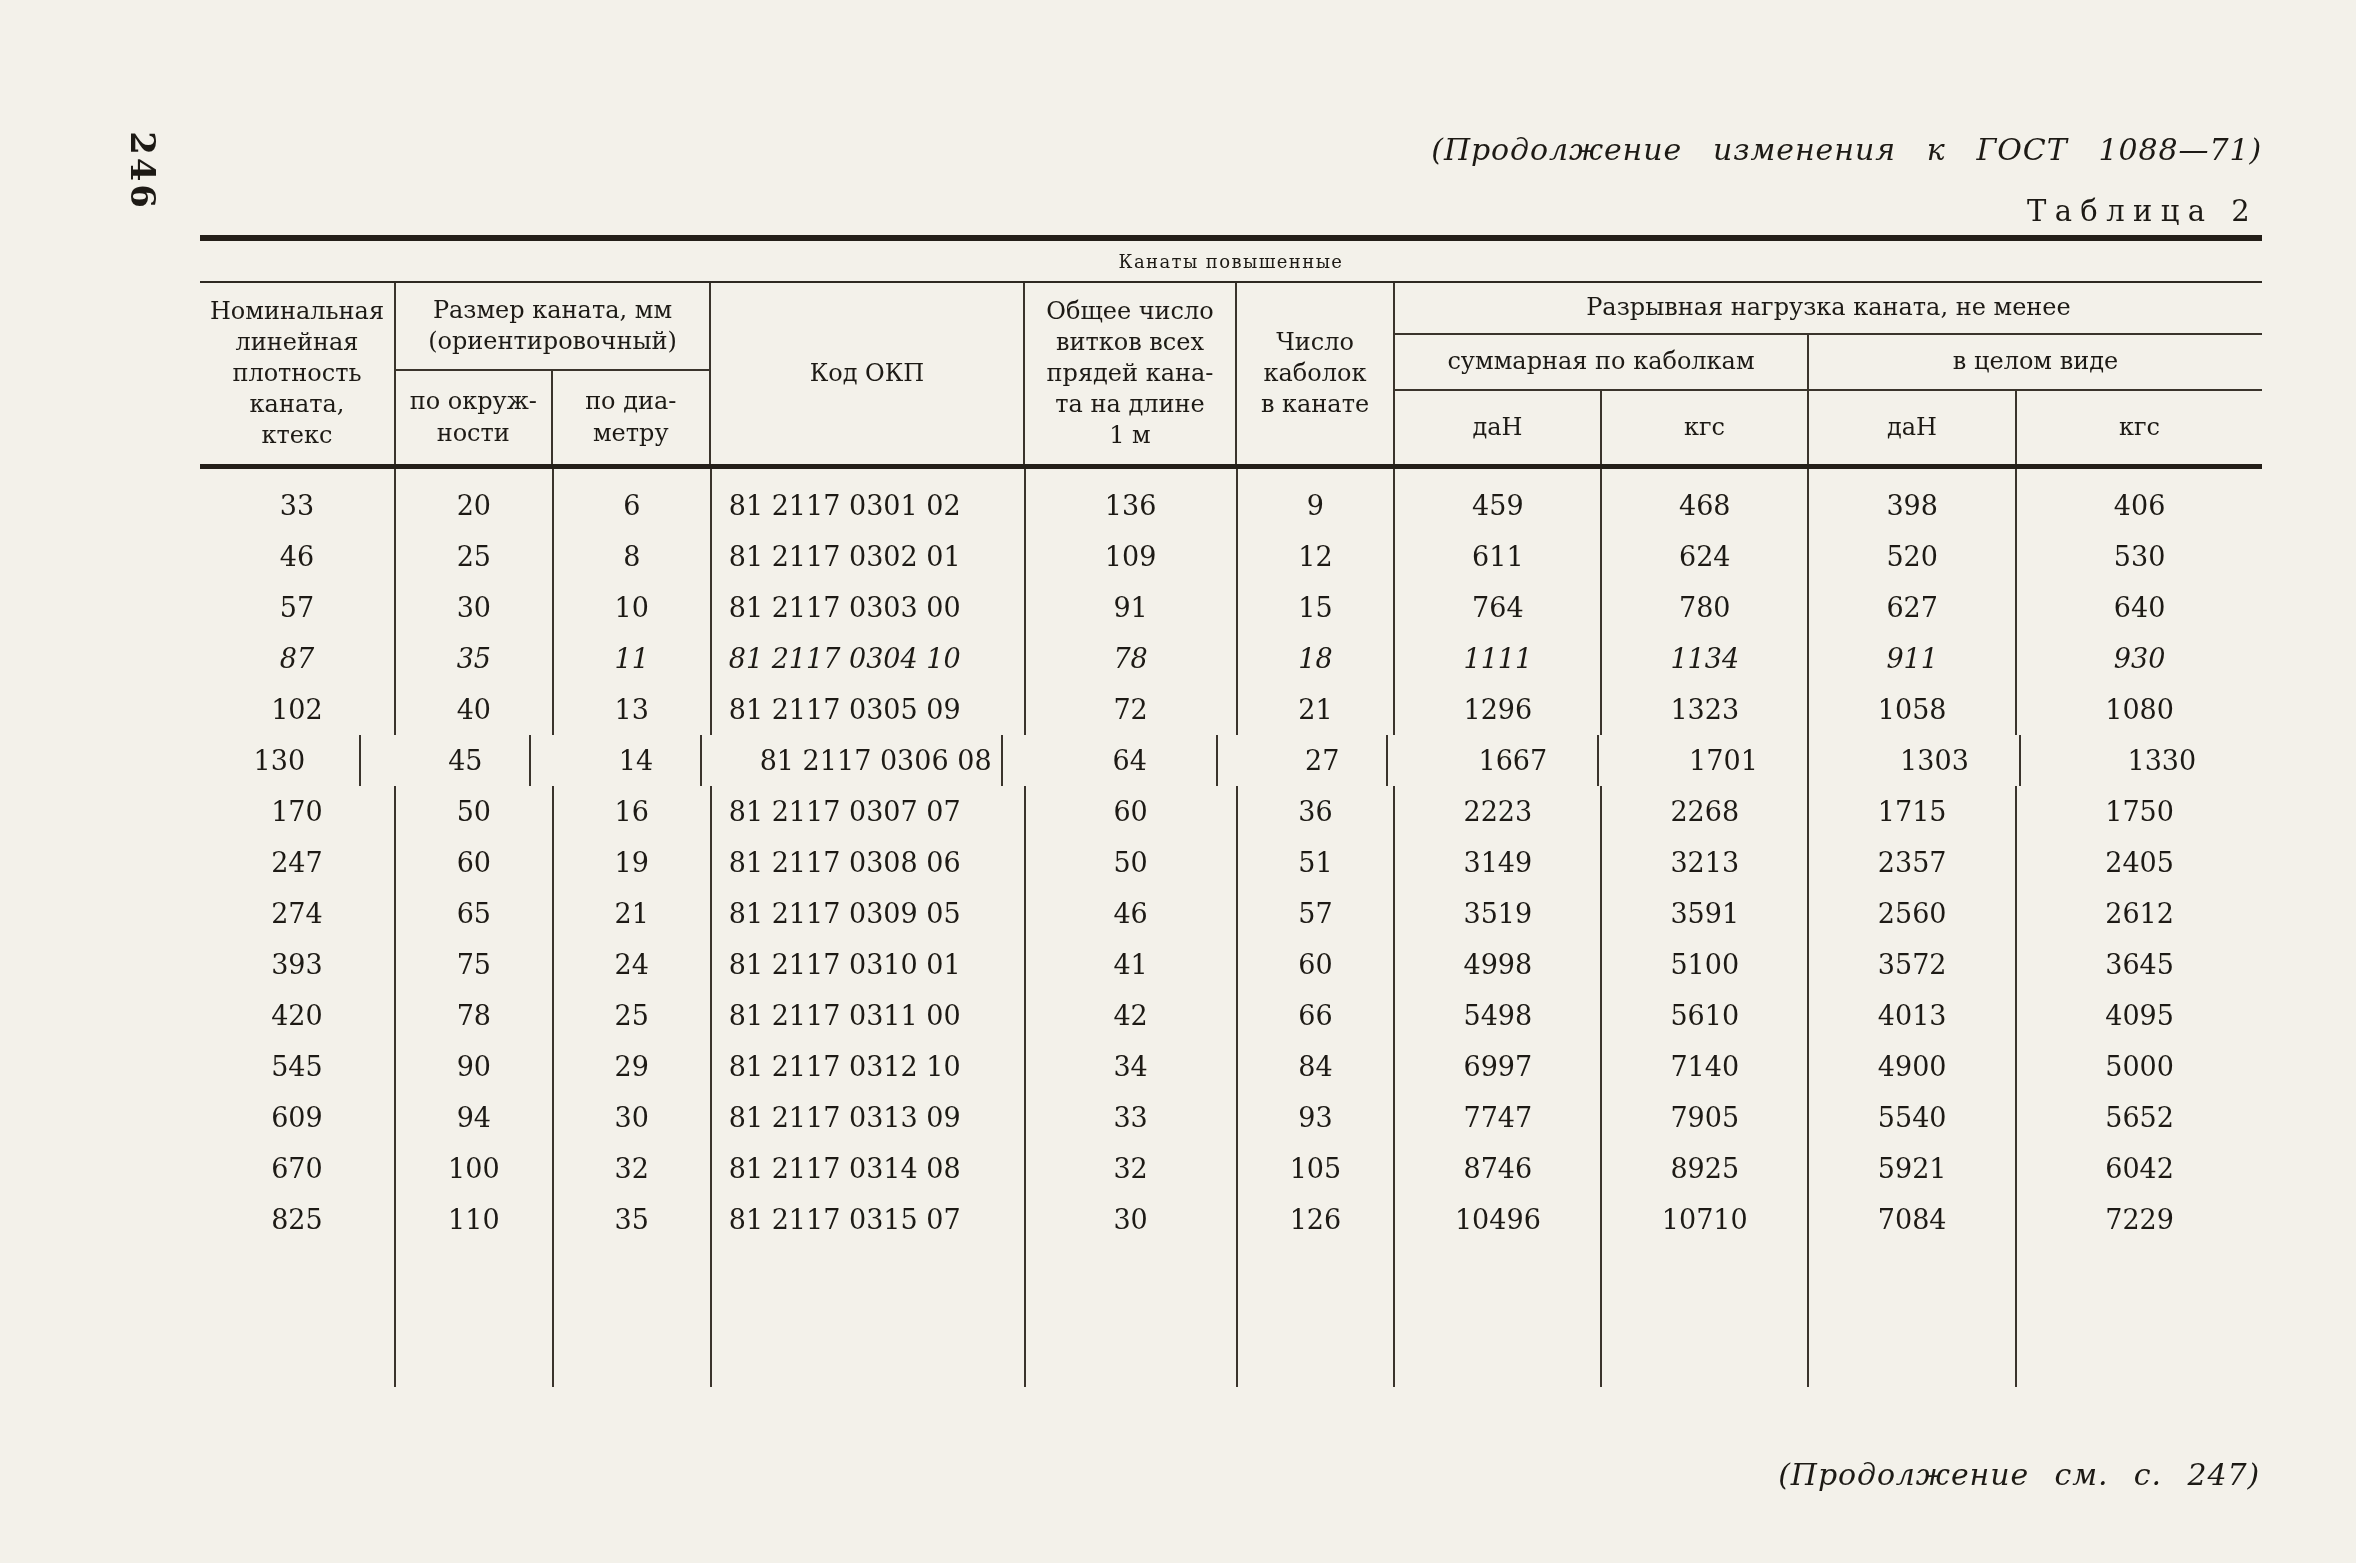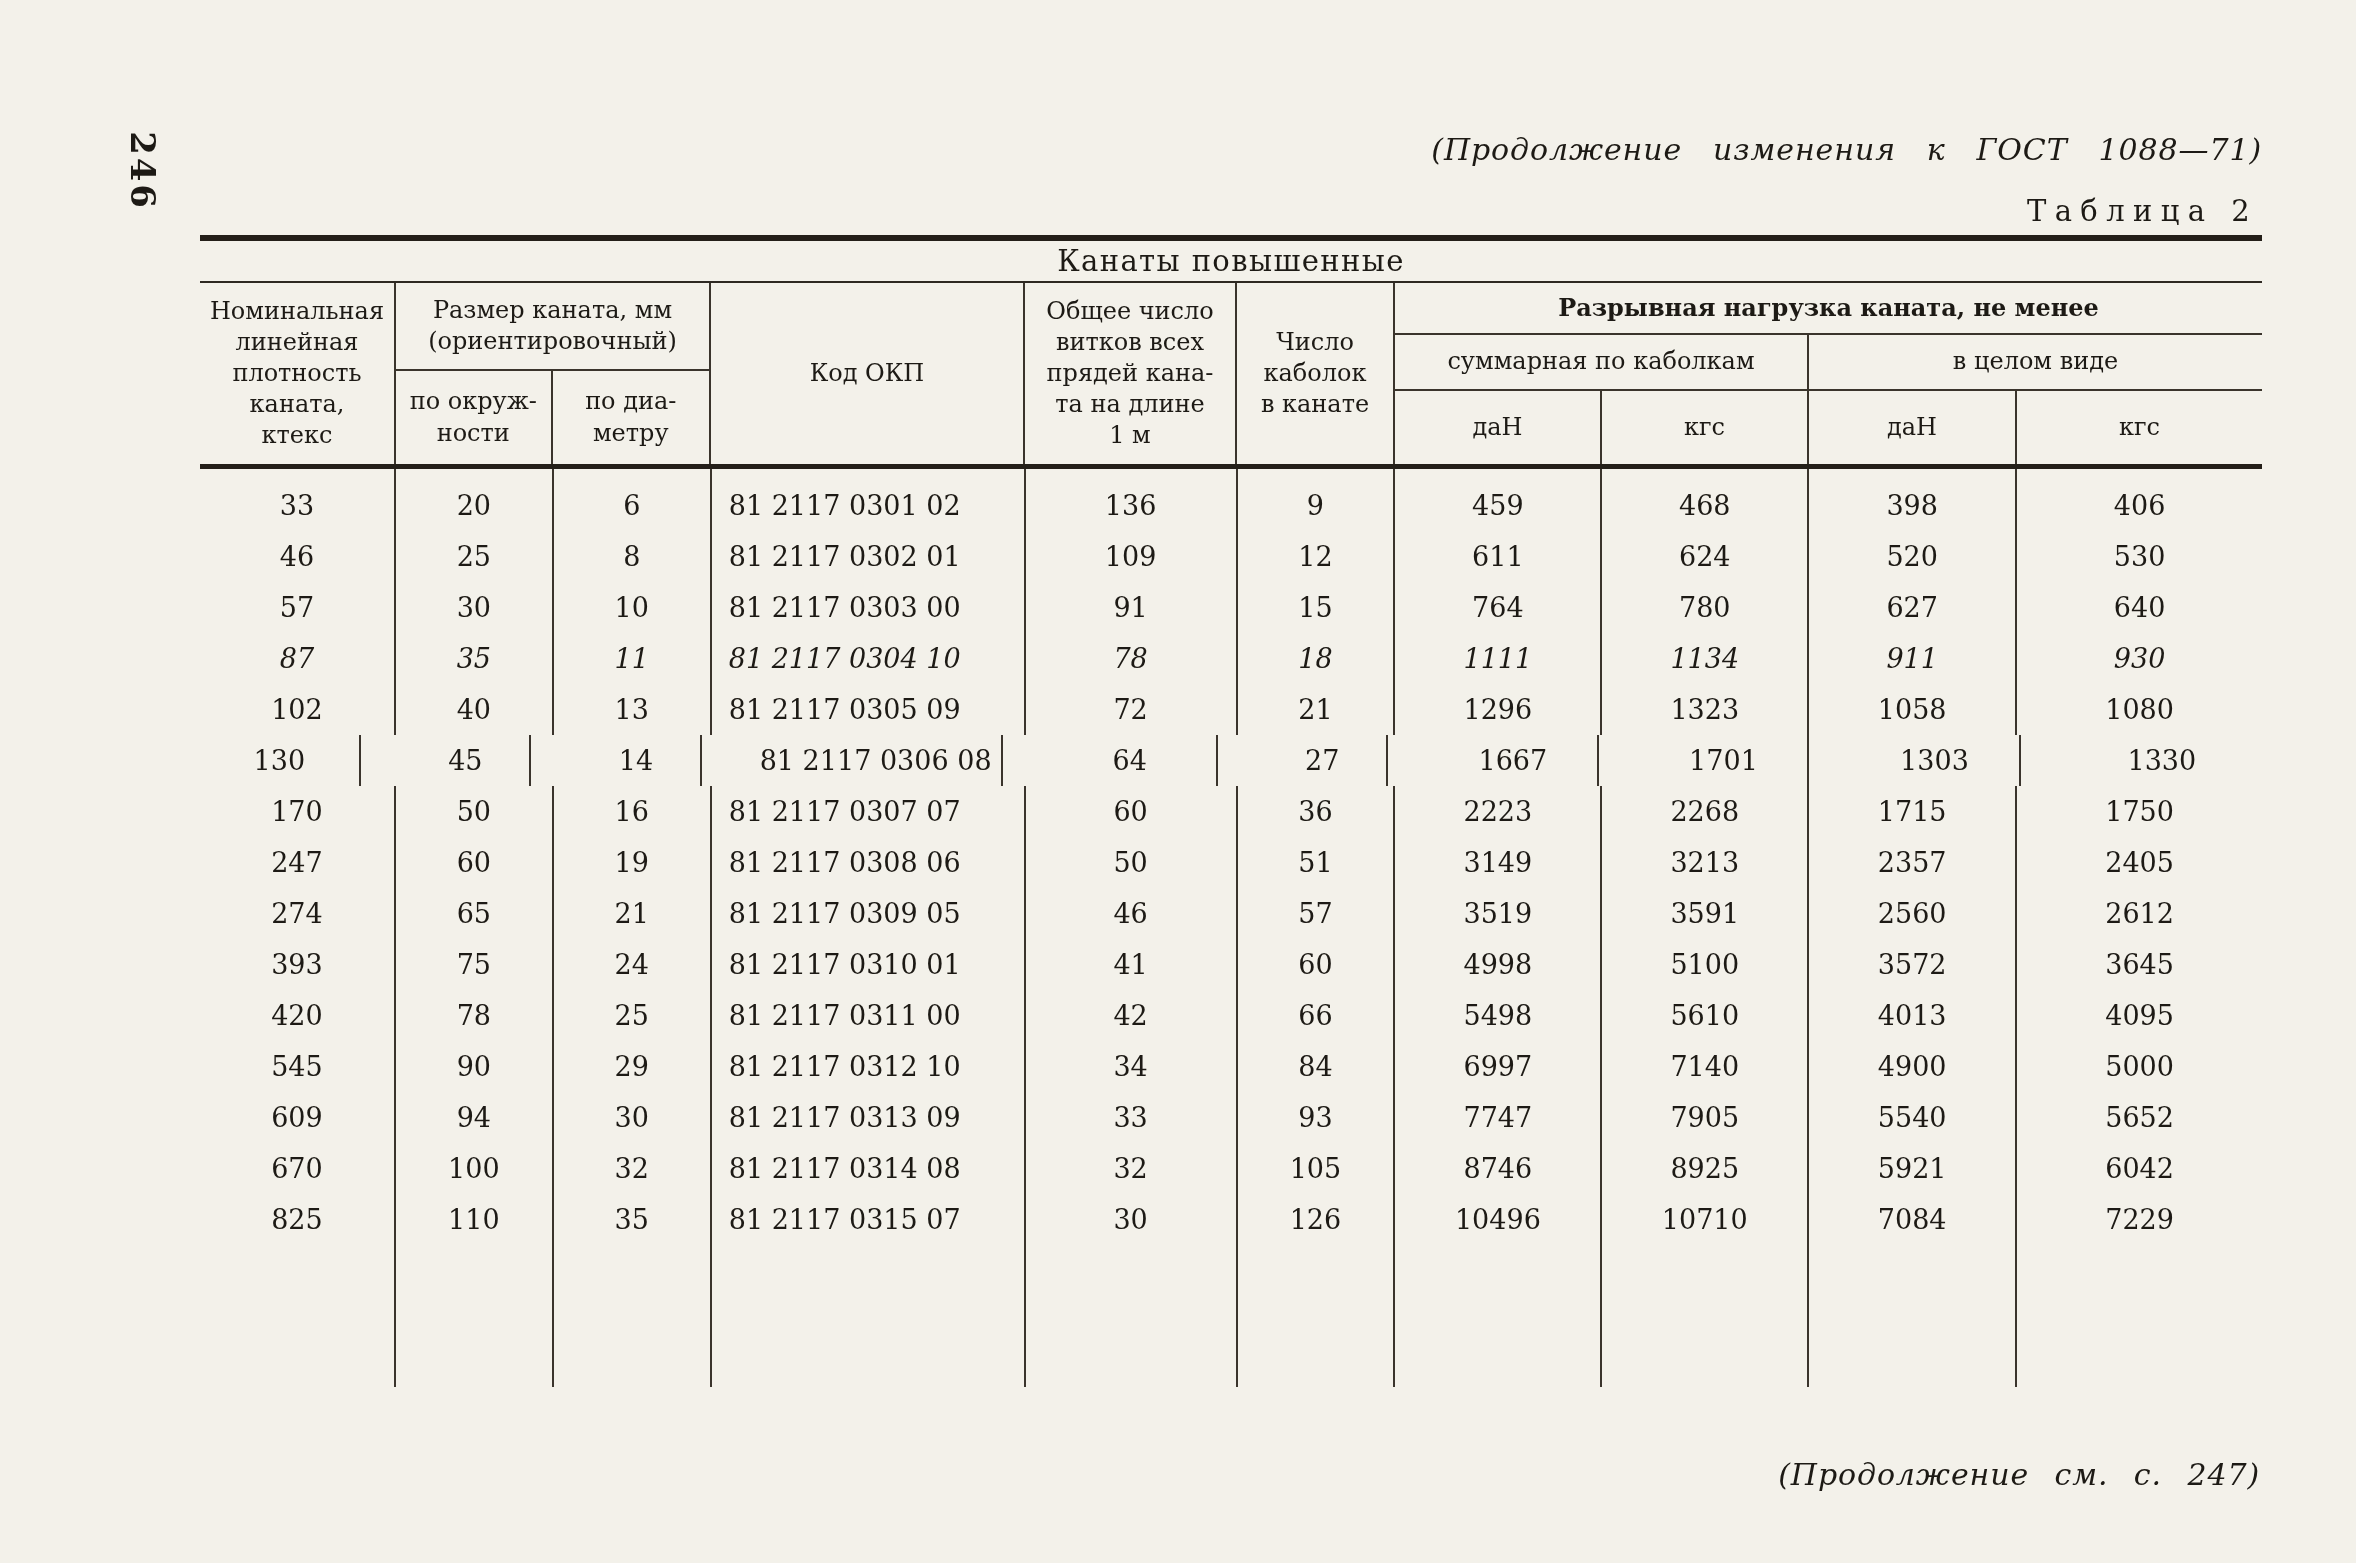--- a/index.html
+++ b/index.html
@@ -46,21 +46,21 @@
     top: 235px;
     width: 2062px;
   }
   .title-row {
     border-top: 6.5px solid #241f19;
     border-bottom: 2.8px solid #2e2922;
     height: 48px;
     display: flex;
     align-items: center;
     justify-content: center;
-    font-size: 29px;
+    font-size: 18px;
     letter-spacing: 1.4px;
   }
   .header-row {
     display: flex;
     height: 186px;
     border-bottom: 5.6px solid #241f19;
     font-size: 24px;
   }
   .hcell {
     display: flex;
@@ -81,21 +81,21 @@
   .group-label {
     border-bottom: 2.8px solid #3a342c;
     display: flex;
     align-items: center;
     justify-content: center;
     text-align: center;
     white-space: pre-line;
     line-height: 1.3;
   }
   .size-group .group-label { height: 88px; }
-  .break-group .group-label { height: 52px; font-weight: bold; }
+  .break-group .group-label { height: 52px; }
   .sub-row { flex: 1; display: flex; }
   .mid-row { height: 56px; display: flex; border-bottom: 2.8px solid #3a342c; }
   .size-group .sub-row .hcell { width: 158px; }
   .mid-sum { width: 414px; }
   .mid-whole { width: 453px; }
   .u0 { width: 207px; } .u1 { width: 207px; } .u2 { width: 208px; } .u3 { width: 245px; }
 
   .data-row { display: flex; }
   .data-row .cell {
     display: flex;

